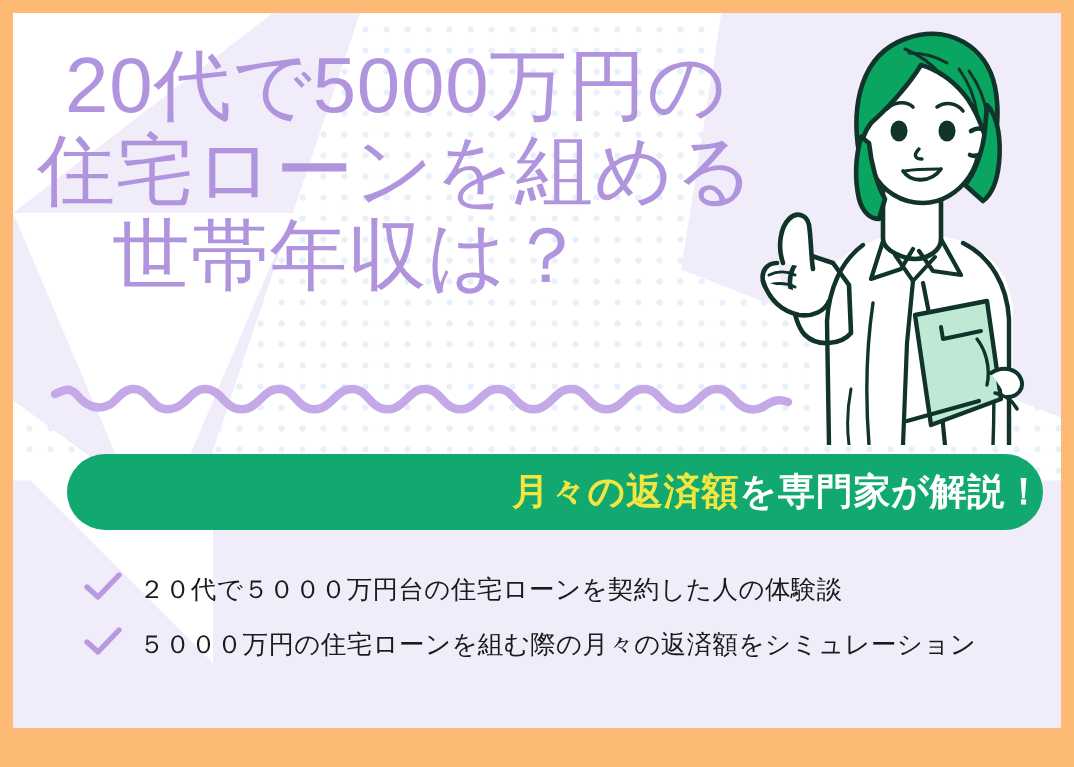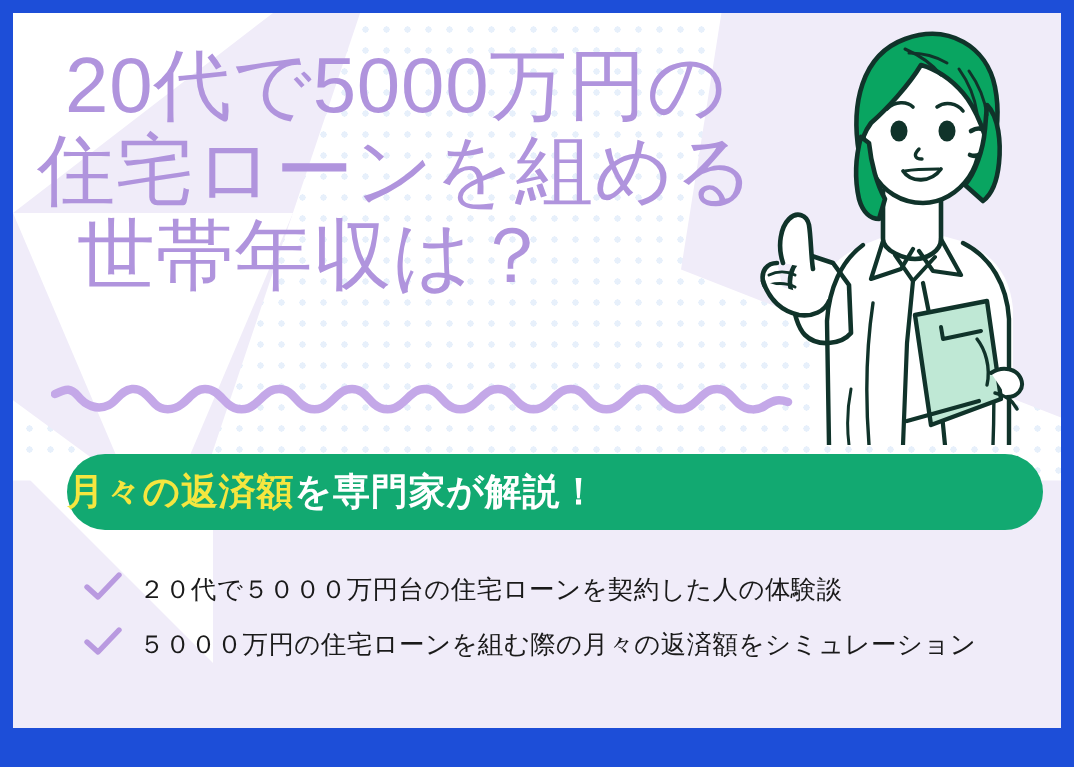--- a/index.html
+++ b/index.html
@@ -5,21 +5,21 @@
   * { margin:0; padding:0; box-sizing:border-box; }
   html,body{
     width:1074px; height:767px;
     font-family:"Liberation Sans","DejaVu Sans",sans-serif;
     background:#c9aee8;
     overflow:hidden;
   }
   #canvas{
     position:relative;
     width:1074px; height:767px;
-    background:#1d4ed8;
+    background:#fdba74;
   }
   
   #panel{
     position:absolute;
     left:13px; top:13px;
     width:1048px; height:715px;
     background:#ffffff;
     overflow:hidden;
   }
   
@@ -66,42 +66,42 @@
     color:#b094dd;
     font-size:78px;
     line-height:1.09;
     letter-spacing:0.01em;
     font-weight:400;
     white-space:nowrap;
   }
   .hl-line{ display:block; }
   #hl1{ padding-left:52px; }
   #hl2{ padding-left:24px; }
-  #hl3{ padding-left:64px; }
+  #hl3{ padding-left:99px; }
 
   
   #wave{
     position:absolute; left:38px; top:371px;
     width:745px; height:34px;
   }
 
   
   #illus{
     position:absolute; right:6px; top:0px;
     width:300px; height:432px;
   }
 
   
   #pill{
     position:absolute;
     left:54px; top:441px;
     width:976px; height:76px;
     background:#12a971;
     border-radius:38px;
-    display:flex; align-items:center; justify-content:flex-start;
+    display:flex; align-items:center; justify-content:flex-end;
   }
   #pill-text{
     font-size:37px; font-weight:bold; color:#ffffff;
     letter-spacing:0.02em; white-space:nowrap;
     text-align:center;
   }
   #pill-hl{ color:#f5e63f; }
 
   
   #bullets{

